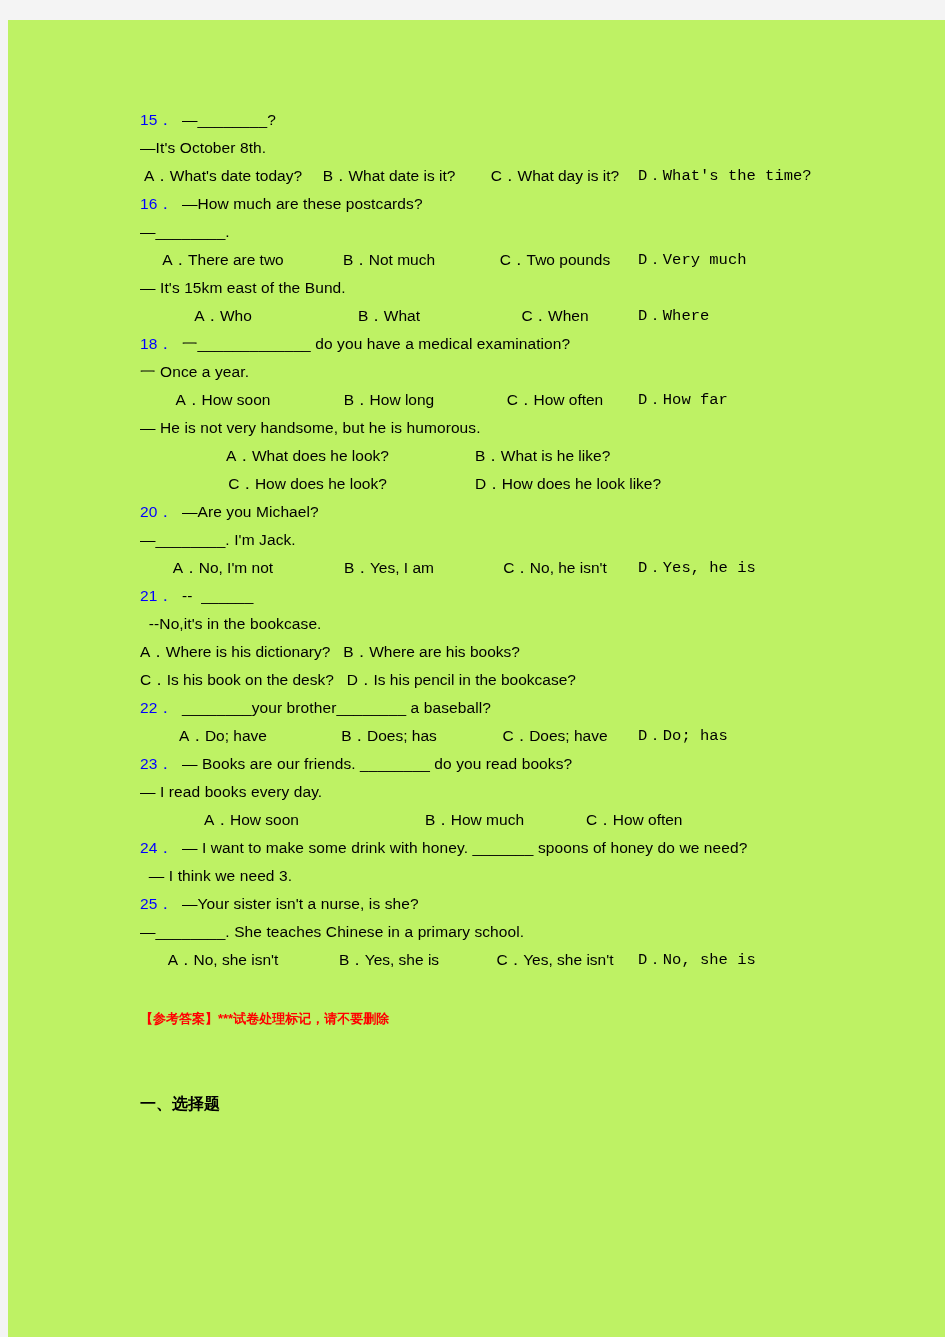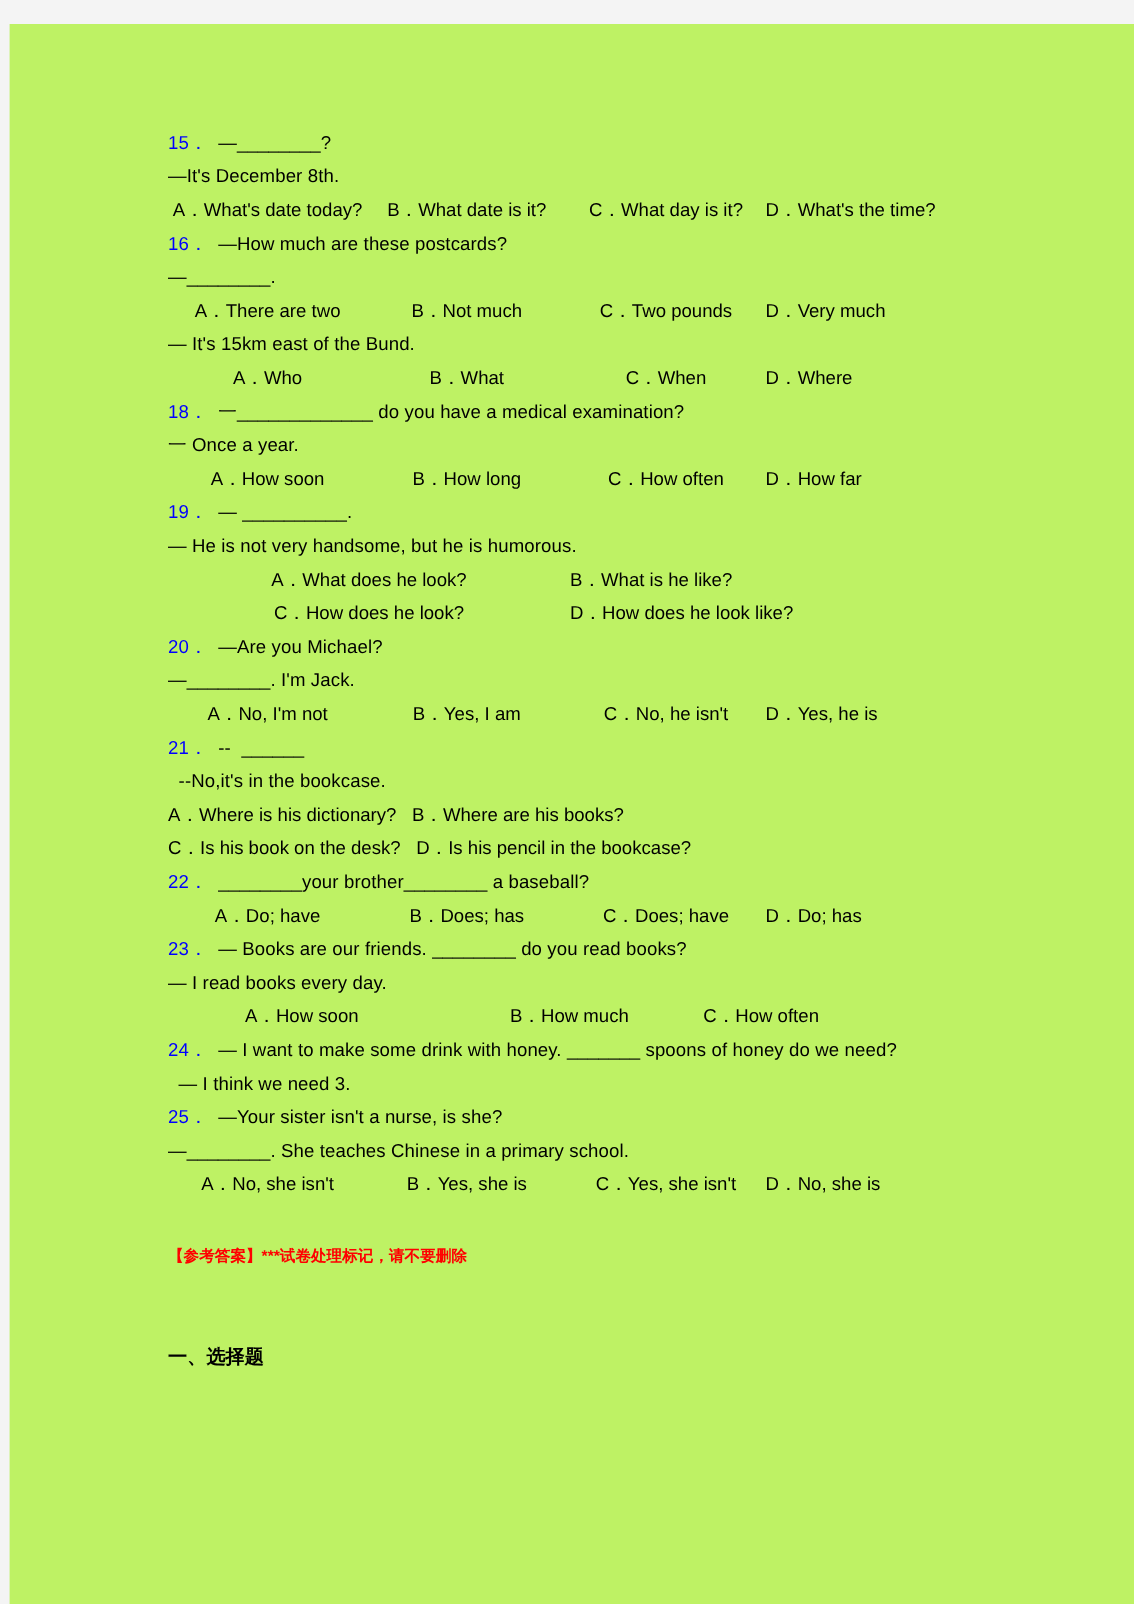--- a/index.html
+++ b/index.html
@@ -49,21 +49,21 @@
     line-height: 28px;
     white-space: pre;
   }
   .opts .o {
     display: inline-block;
     vertical-align: top;
     text-align: center;
   }
   
   .cols4 .o { width: 166px; }
-  .cols4 .o:last-child { width: auto; }
+  .cols4 .o:last-child { width: auto; font-family: Liberation Mono, monospace; }
   
   .cols3 .o { width: 223px; }
   .cols3 .o:last-child { width: auto; }
   
   .cols2 .o { width: 335px; }
   .cols2 .o:last-child { width: auto; }
   
   .colsflow .o { width: auto; }
 
   .answer-head {
@@ -85,39 +85,38 @@
     white-space: pre;
   }
 </style>
 </head>
 <body>
 
 <div class="page">
   <div class="content" id="qlist">
       <div>
         <div class="ln"><span class="qnum">15．</span>  <span>—________?</span></div>
-        <div class="ln"><span>—It's December 8th.</span></div>
+        <div class="ln"><span>—It's October 8th.</span></div>
         <div class="opts cols4"><span class="o">A．What's date today?</span><span class="o">B．What date is it?</span><span class="o">C．What day is it?</span><span class="o">D．What's the time?</span></div>
       </div>
       <div>
         <div class="ln"><span class="qnum">16．</span>  <span>—How much are these postcards?</span></div>
         <div class="ln"><span>—________.</span></div>
         <div class="opts cols4"><span class="o">A．There are two</span><span class="o">B．Not much</span><span class="o">C．Two pounds</span><span class="o">D．Very much</span></div>
       </div>
       <div>
         <div class="ln"><span>— It's 15km east of the Bund.</span></div>
         <div class="opts cols4"><span class="o">A．Who</span><span class="o">B．What</span><span class="o">C．When</span><span class="o">D．Where</span></div>
       </div>
       <div>
         <div class="ln"><span class="qnum">18．</span>  <span>一_____________ do you have a medical examination?</span></div>
         <div class="ln"><span>一 Once a year.</span></div>
         <div class="opts cols4"><span class="o">A．How soon</span><span class="o">B．How long</span><span class="o">C．How often</span><span class="o">D．How far</span></div>
       </div>
       <div>
-        <div class="ln"><span class="qnum">19．</span>  <span>— __________.</span></div>
         <div class="ln"><span>— He is not very handsome, but he is humorous.</span></div>
         <div class="opts cols2"><span class="o">A．What does he look?</span><span class="o">B．What is he like?</span></div>
         <div class="opts cols2"><span class="o">C．How does he look?</span><span class="o">D．How does he look like?</span></div>
       </div>
       <div>
         <div class="ln"><span class="qnum">20．</span>  <span>—Are you Michael?</span></div>
         <div class="ln"><span>—________. I'm Jack.</span></div>
         <div class="opts cols4"><span class="o">A．No, I'm not</span><span class="o">B．Yes, I am</span><span class="o">C．No, he isn't</span><span class="o">D．Yes, he is</span></div>
       </div>
       <div>

